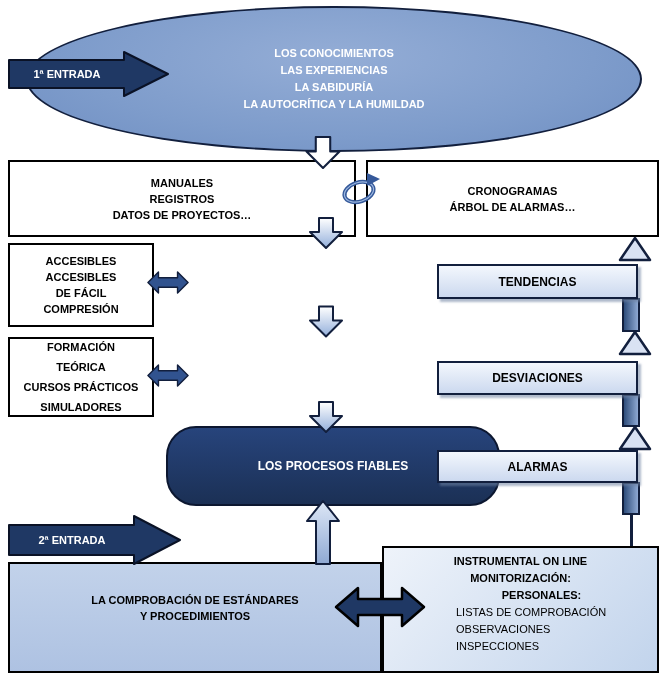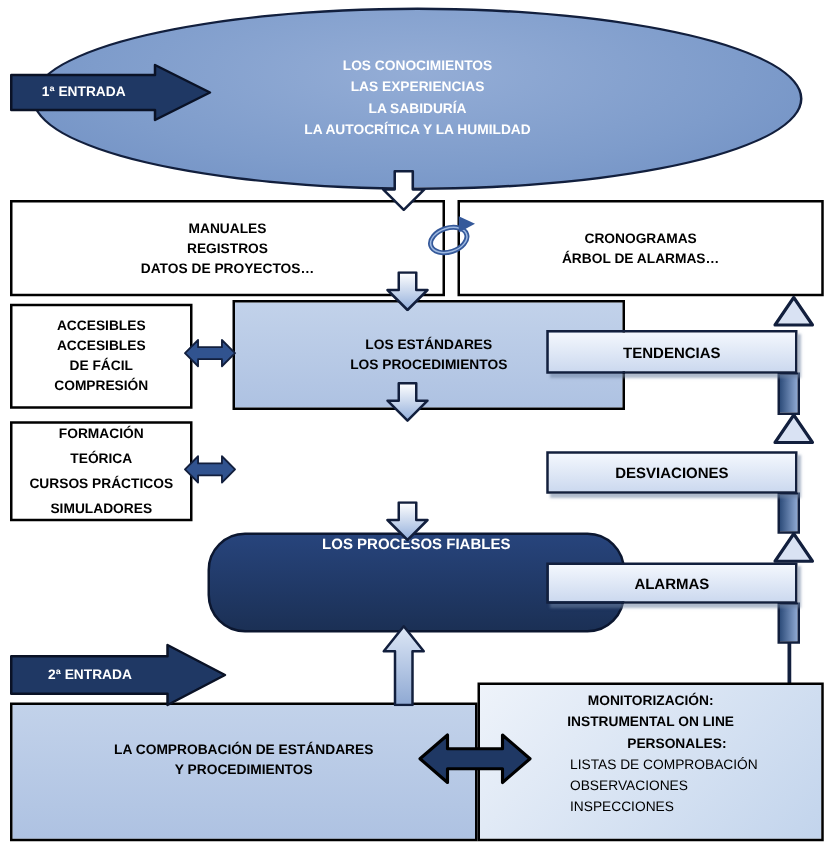--- a/index.html
+++ b/index.html
@@ -25,21 +25,21 @@
     position:absolute;left:26px;top:6px;width:616px;height:146px;
     border:2px solid #121f3d;border-radius:50%;box-sizing:border-box;
     background:radial-gradient(ellipse at 50% 35%,#94add6 0%,#7e9ccb 60%,#6e8ec2 100%);
     display:flex;flex-direction:column;justify-content:center;align-items:center;
     text-align:center;color:#fff;font-weight:bold;font-size:11px;line-height:17px;z-index:1;
   }
   .fiables{
     position:absolute;left:166px;top:426px;width:334px;height:80px;
     background:linear-gradient(180deg,#27447c,#1b3055);
     border:2px solid #0c1730;border-radius:30px;box-sizing:border-box;
-    display:flex;align-items:flex-start;justify-content:center;
+    display:flex;align-items:center;justify-content:center;
     color:#fff;font-weight:bold;font-size:12px;z-index:2;
   }
   .navy-arrow{position:absolute;z-index:4;}
   .navy-arrow .lbl{
     position:absolute;top:0;height:100%;display:flex;align-items:center;justify-content:center;
     color:#fff;font-weight:bold;font-size:11px;
   }
   .connector{
     position:absolute;width:18px;box-sizing:border-box;
     background:linear-gradient(90deg,#2e4d7b,#8fa9d3);
@@ -123,24 +123,20 @@
     <div>ACCESIBLES</div>
     <div>ACCESIBLES</div>
     <div>DE FÁCIL</div>
     <div>COMPRESIÓN</div>
   </div>
   <div class="arrow-wrap" style="left:147px;top:268px;z-index:4;">
     <svg width="42" height="29" viewBox="0 0 44 30">
       <polygon points="1,15 12,4 12,10 32,10 32,4 43,15 32,26 32,20 12,20 12,26" fill="#31538f" stroke="#121f3d" stroke-width="1.5" stroke-linejoin="round"></polygon>
     </svg>
   </div>
-  <div class="box blue" style="left:186px;top:240px;width:314px;height:88px;">
-    <div>LOS ESTÁNDARES</div>
-    <div>LOS PROCEDIMIENTOS</div>
-  </div>
   <div class="tag" style="left:437px;top:264px;width:201px;height:35px;">
     <span>TENDENCIAS</span>
   </div>
 
   <div class="arrow-wrap" style="left:618px;top:236px;z-index:2;">
     <svg width="34" height="26" viewBox="0 0 34 26">
       <polygon points="17,2 32,24 2,24" fill="#d9e2f3" stroke="#121f3d" stroke-width="2.5" stroke-linejoin="round"></polygon>
     </svg>
   </div>
   <div class="connector" style="left:622px;top:298px;height:34px;"></div>
@@ -206,22 +202,22 @@
     </svg>
     <div class="lbl" style="left:0;width:128px;">2ª ENTRADA</div>
   </div>
 
   <div class="box blue" style="left:8px;top:562px;width:374px;height:111px;justify-content:flex-start;padding-top:28px;">
     <div>LA COMPROBACIÓN DE ESTÁNDARES</div>
     <div>Y PROCEDIMIENTOS</div>
   </div>
 
   <div class="monitor-box">
+    <div class="monitor-line">INSTRUMENTAL ON LINE</div>
     <div class="monitor-line">MONITORIZACIÓN:</div>
-    <div class="monitor-line">INSTRUMENTAL ON LINE</div>
     <div class="monitor-sub">PERSONALES:</div>
     <div class="monitor-item">LISTAS DE COMPROBACIÓN</div>
     <div class="monitor-item">OBSERVACIONES</div>
     <div class="monitor-item">INSPECCIONES</div>
   </div>
 
   <div class="arrow-wrap" style="left:334px;top:584px;z-index:4;">
     <svg width="92" height="46" viewBox="0 0 92 46">
       <polygon points="2,23 24,4 24,15 68,15 68,4 90,23 68,42 68,31 24,31 24,42" fill="#1f3864" stroke="#000000" stroke-width="2.5" stroke-linejoin="round"></polygon>
     </svg>

